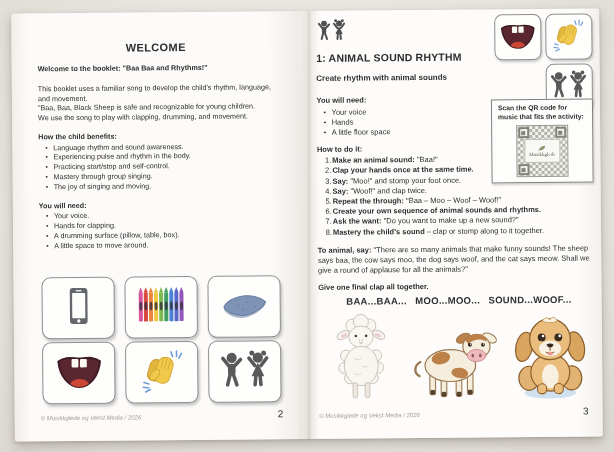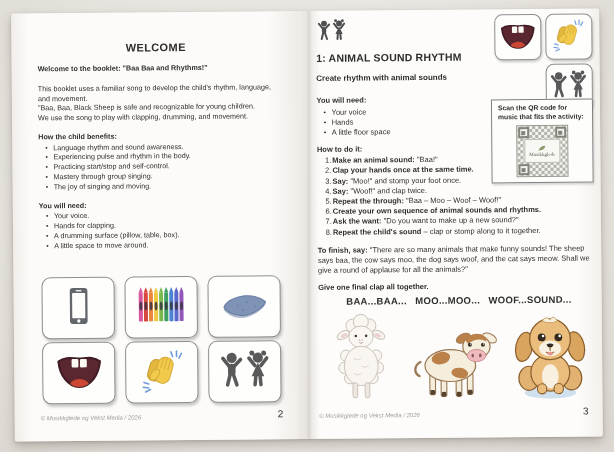--- a/index.html
+++ b/index.html
@@ -262,28 +262,28 @@
         </ul>
         <div class="howto">How to do it:</div>
         <div class="steps">
           <div class="step"><span class="num">1.</span><b>Make an animal sound:</b><span> "Baa!"</span></div>
           <div class="step"><span class="num">2.</span><b>Clap your hands once at the same time.</b><span></span></div>
           <div class="step"><span class="num">3.</span><b>Say:</b><span> "Moo!" and stomp your foot once.</span></div>
           <div class="step"><span class="num">4.</span><b>Say:</b><span> "Woof!" and clap twice.</span></div>
           <div class="step"><span class="num">5.</span><b>Repeat the through:</b><span> "Baa – Moo – Woof – Woof!"</span></div>
           <div class="step"><span class="num">6.</span><b>Create your own sequence of animal sounds and rhythms.</b><span></span></div>
           <div class="step"><span class="num">7.</span><b>Ask the want:</b><span> "Do you want to make up a new sound?"</span></div>
-          <div class="step"><span class="num">8.</span><b>Repeat the child's sound</b><span> – clap or stomp along to it together.</span></div>
-        </div>
-        <div class="finish"><b>To finish, say:</b><span> "There are so many animals that make funny sounds! The sheep says baa, the cow says moo, the dog says woof, and the cat says meow. Shall we give a round of applause for all the animals?"</span></div>
+          <div class="step"><span class="num">8.</span><b>Mastery the child's sound</b><span> – clap or stomp along to it together.</span></div>
+        </div>
+        <div class="finish"><b>To animal, say:</b><span> "There are so many animals that make funny sounds! The sheep says baa, the cow says moo, the dog says woof, and the cat says meow. Shall we give a round of applause for all the animals?"</span></div>
         <div class="finalline">Give one final clap all together.</div>
         <div class="sounds">
           <span>BAA...BAA...</span>
           <span>MOO...MOO...</span>
-          <span>WOOF...SOUND...</span>
+          <span>SOUND...WOOF...</span>
         </div>
         <div class="animals">
           <span>
             <svg width="60" height="92" viewBox="0 0 64 96">
               <ellipse cx="13" cy="25" rx="7" ry="4" fill="#f7f3ee" stroke="#c9c0b6" transform="rotate(-28 13 25)"></ellipse>
               <ellipse cx="51" cy="25" rx="7" ry="4" fill="#f7f3ee" stroke="#c9c0b6" transform="rotate(28 51 25)"></ellipse>
               <ellipse cx="14" cy="25.5" rx="3.6" ry="1.8" fill="#eccdd1" transform="rotate(-28 14 25.5)"></ellipse>
               <ellipse cx="50" cy="25.5" rx="3.6" ry="1.8" fill="#eccdd1" transform="rotate(28 50 25.5)"></ellipse>
               <circle cx="23" cy="15" r="7" fill="#f9f6f1" stroke="#c9c0b6"></circle>
               <circle cx="41" cy="15" r="7" fill="#f9f6f1" stroke="#c9c0b6"></circle>

